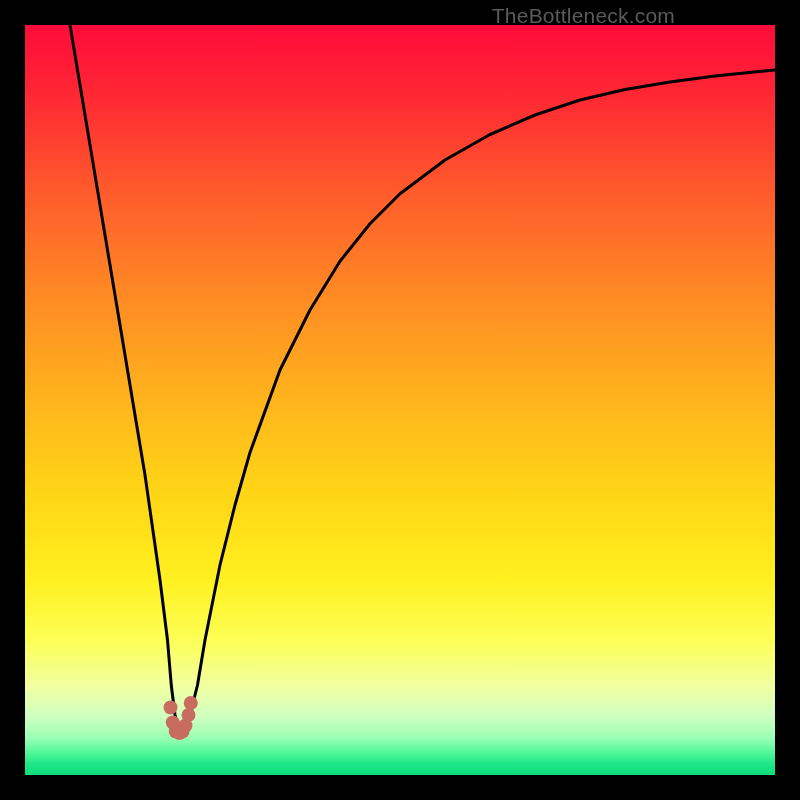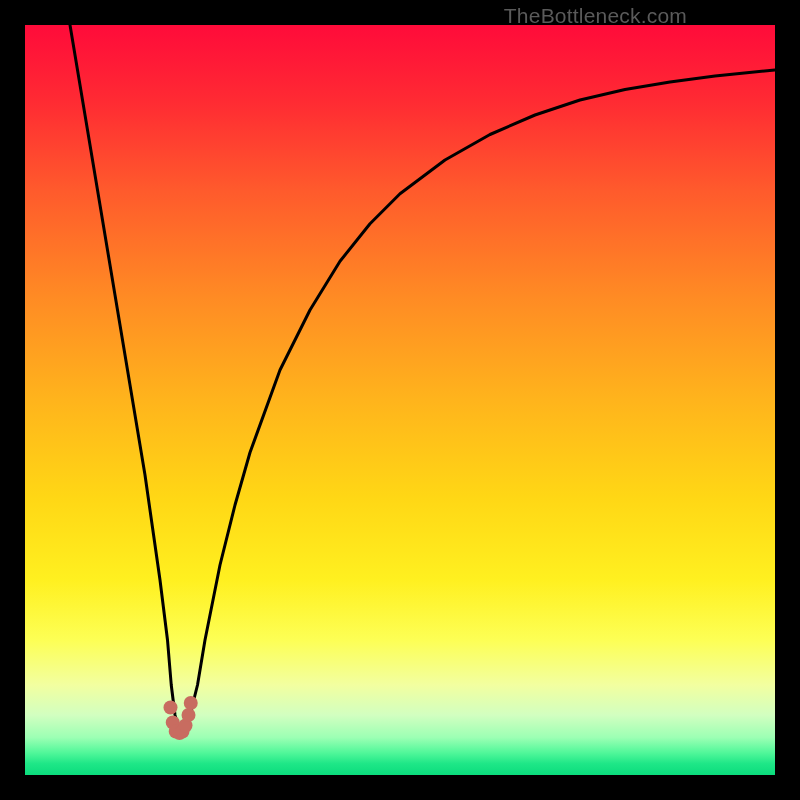--- a/index.html
+++ b/index.html
@@ -11,21 +11,20 @@
     overflow: hidden;
     font-family: Arial, Helvetica, sans-serif;
   }
   .frame {
     position: absolute;
     left: 0;
     top: 0;
     width: 685px;
     height: 800px;
     background: #000;
-    padding-left: 12px;
   }
   .plot {
     position: absolute;
     left: 25px;
     top: 25px;
     width: 750px;
     height: 750px;
     background: linear-gradient(to bottom,
       #ff0b3a 0%,
       #ff2a33 10%,

